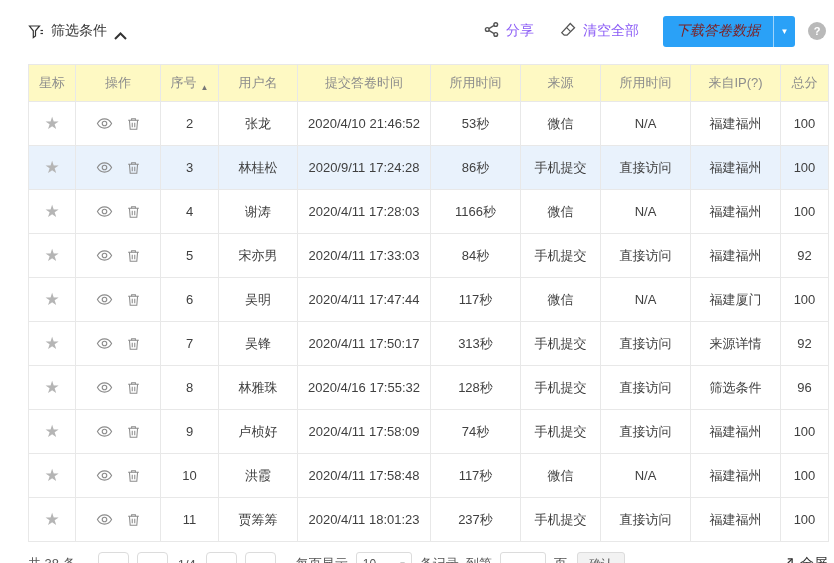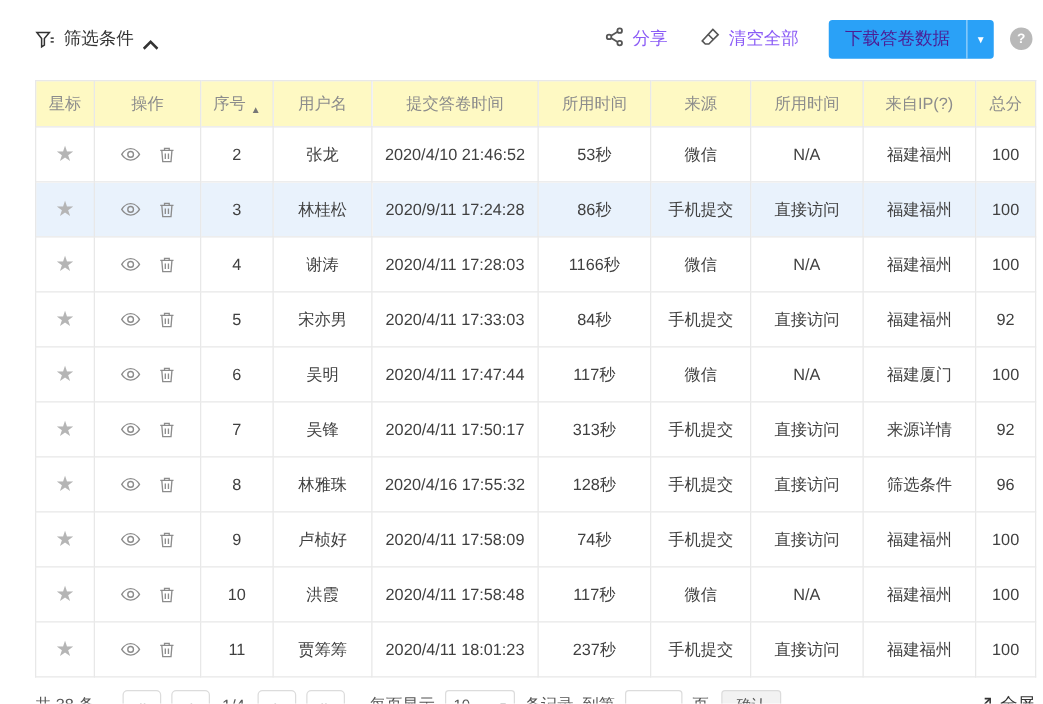--- a/index.html
+++ b/index.html
@@ -30,21 +30,21 @@
     display:flex; align-items:center; gap:6px;
     font-size:14px; color:#8b5cf6; cursor:pointer;
   }
   .tool-link + .tool-link { margin-left:26px;text-align:center; }
   .download-group {
     margin-left:24px; display:flex; align-items:stretch;
     height:31px; border-radius:3px; overflow:hidden;
   }
   .download-main {
     display:flex; align-items:center; padding:0 13px;
-    color:#4c1d95; font-size:14px; cursor:pointer;
+    color:#7f1d1d; font-size:14px; cursor:pointer;font-style:italic;
   }
   .download-caret {
     display:flex; align-items:center; justify-content:center;
     width:22px; color:#fff; font-size:8px; cursor:pointer;
     border-left:1px solid rgba(255,255,255,0.55);
   }
   .help-circle {
     margin-left:13px; width:18px; height:18px; border-radius:50%;
     background:#b9b9b9; color:#fff; font-size:11px; font-weight:bold;
     display:flex; align-items:center; justify-content:center; cursor:pointer;

